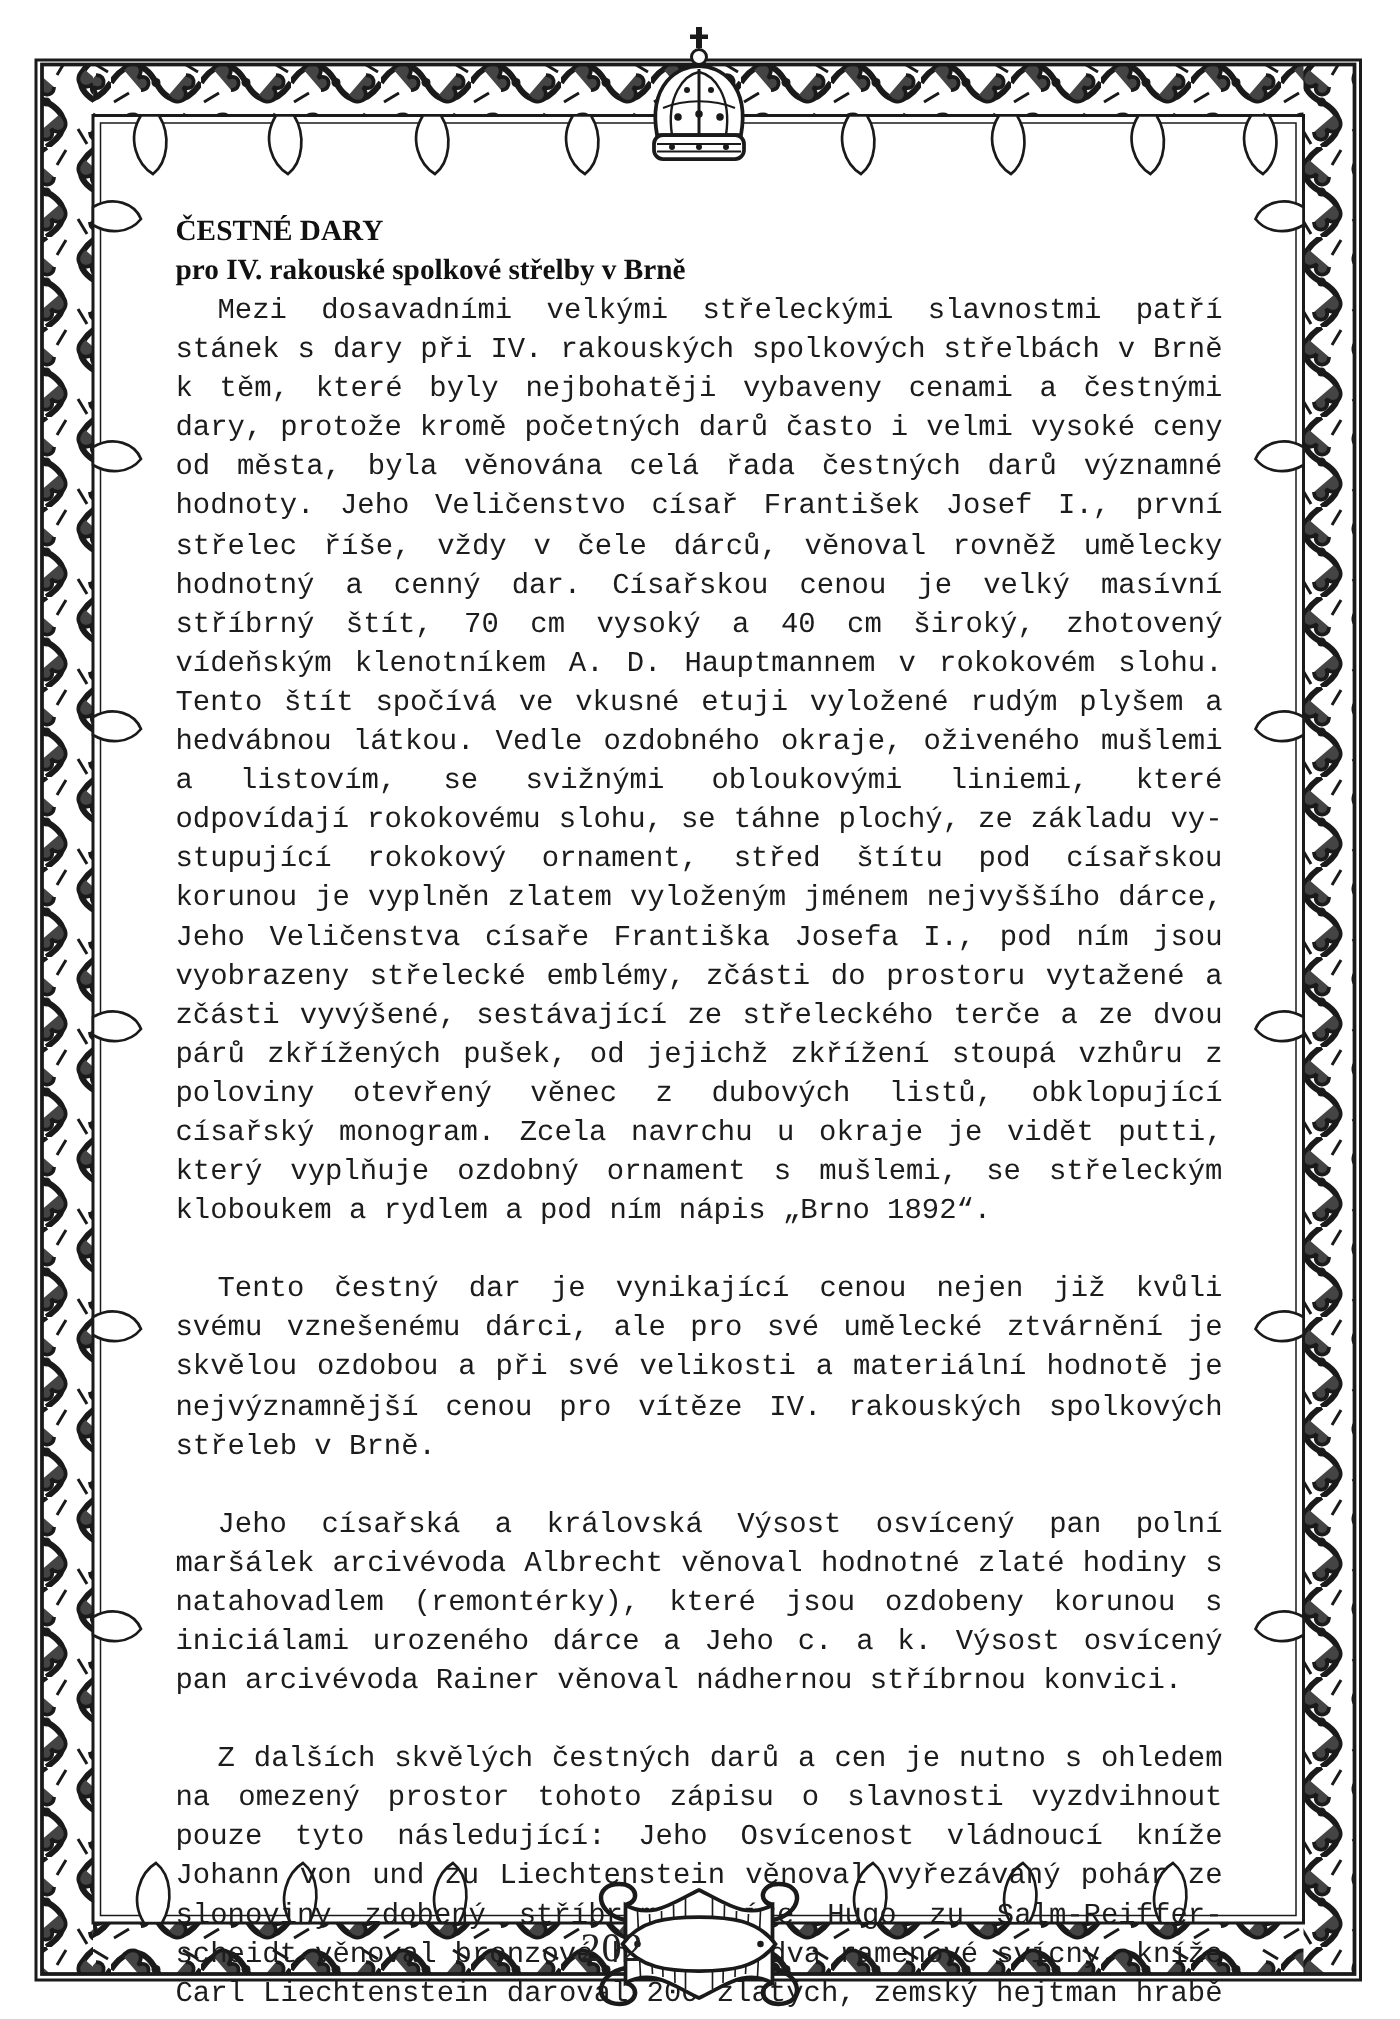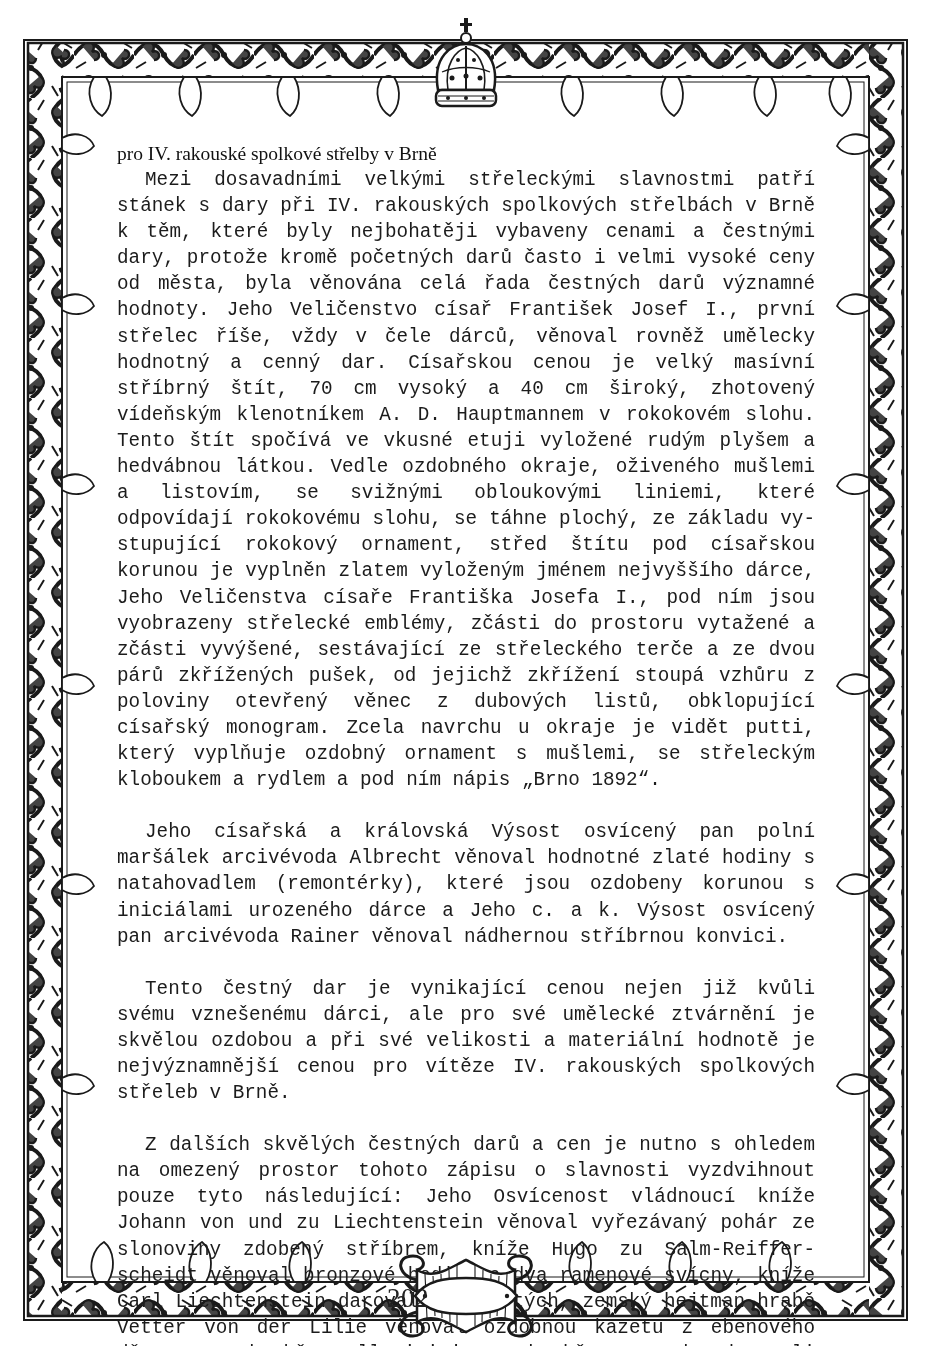--- a/index.html
+++ b/index.html
@@ -15,21 +15,21 @@
 
   .cartouche { position: absolute; left: 387px; top: 1250px; width: 158px; height: 92px; }
   .cartouche svg { position: absolute; left: 0; top: 0; width: 100%; height: 100%; }
   .page-number { position: absolute; left: 0; right: 0; top: 33px; text-align: left;
                  font-size: 27px; color: #222; letter-spacing: 0.5px; }
 
   
   .content { position: absolute; left: 117px; top: 141px; width: 698px; }
   .title { font-family: "Liberation Serif", serif; font-weight: bold; font-size: 19.5px;
            line-height: 27px; margin: 0; color: #111; }
-  .subtitle { font-family: "Liberation Serif", serif; font-weight: normal; font-size: 19.5px;
+  .subtitle { font-family: "Liberation Serif", serif; font-weight: bold; font-size: 19.5px;
               line-height: 26px; margin: 0; color: #111; }
   .para { font-size: 19.3px; line-height: 26.1px; text-align: justify; margin: 0;
           text-indent: 28px; hyphens: manual; font-family: Liberation Mono, monospace; }
   .para + .para { margin-top: 26px; }
   .first { margin-top: 0; }
 </style>
 </head>
 <body>
 
 <div class="frame">
@@ -123,24 +123,25 @@
     <path d="M10 80 L66 80 M10 85 L66 85" stroke="#1a1a1a" stroke-width="1.2"></path>
     <g fill="#1a1a1a">
         <circle cx="20" cy="82" r="2"></circle>
         <circle cx="38" cy="82" r="2"></circle>
         <circle cx="56" cy="82" r="2"></circle>
       </g>
   </svg>
 </div>
 
 <div class="content">
+  <h1 class="title">ČESTNÉ DARY</h1>
   <h2 class="subtitle">pro IV. rakouské spolkové střelby v Brně</h2>
   <p class="para first">Mezi dosavadními velkými střeleckými slavnostmi patří stánek s dary při IV. rakouských spolkových střelbách v Brně k těm, které byly nejbohatěji vy­baveny cenami a čestnými dary, protože kromě početných darů často i velmi vysoké ceny od města, byla věnována celá řada čestných darů významné hodnoty. Jeho Veličenstvo císař František Josef I., první střelec říše, vždy v čele dárců, věnoval rovněž umělecky hodnotný a cenný dar. Císařskou ce­nou je velký masívní stříbrný štít, 70 cm vysoký a 40 cm široký, zhotovený vídeňským klenotníkem A. D. Hauptmannem v rokokovém slohu. Tento štít spočívá ve vkusné etuji vyložené rudým plyšem a hedvábnou látkou. Vedle ozdobného okraje, oživeného mušlemi a listovím, se svižnými obloukovými liniemi, které odpovídají rokokovému slohu, se táhne plochý, ze základu vy­stupující rokokový ornament, střed štítu pod císařskou korunou je vyplněn zlatem vyloženým jménem nejvyššího dárce, Jeho Veličenstva císaře Františ­ka Josefa I., pod ním jsou vyobrazeny střelecké emblémy, zčásti do prostoru vytažené a zčásti vyvýšené, sestávající ze střeleckého terče a ze dvou párů zkřížených pušek, od jejichž zkřížení stoupá vzhůru z poloviny otevřený vě­nec z dubových listů, obklopující císařský monogram. Zcela navrchu u okraje je vidět putti, který vyplňuje ozdobný ornament s mušlemi, se střeleckým kloboukem a rydlem a pod ním nápis „Brno 1892“.</p>
+  <p class="para">Tento čestný dar je vynikající cenou nejen již kvůli svému vznešenému dárci, ale pro své umělecké ztvárnění je skvělou ozdobou a při své velikos­ti a materiální hodnotě je nejvýznamnější cenou pro vítěze IV. rakouských spolkových střeleb v Brně.</p>
   <p class="para">Jeho císařská a královská Výsost osvícený pan polní maršálek arcivévoda Albrecht věnoval hodnotné zlaté hodiny s natahovadlem (remontérky), které jsou ozdobeny korunou s iniciálami urozeného dárce a Jeho c. a k. Výsost osvícený pan arcivévoda Rainer věnoval nádhernou stříbrnou konvici.</p>
-  <p class="para">Tento čestný dar je vynikající cenou nejen již kvůli svému vznešenému dárci, ale pro své umělecké ztvárnění je skvělou ozdobou a při své velikos­ti a materiální hodnotě je nejvýznamnější cenou pro vítěze IV. rakouských spolkových střeleb v Brně.</p>
   <p class="para">Z dalších skvělých čestných darů a cen je nutno s ohledem na omezený prostor tohoto zápisu o slavnosti vyzdvihnout pouze tyto následující: Jeho Osvícenost vládnoucí kníže Johann von und zu Liechtenstein věnoval vyře­závaný pohár ze slonoviny zdobený stříbrem, kníže Hugo zu Salm-Reiffer­scheidt věnoval bronzové hodiny a dva ramenové svícny, kníže Carl Liech­tenstein daroval 200 zlatých, zemský hejtman hrabě Vetter von der Lilie věnoval ozdobnou kazetu z ebenového dřeva, markrabě Pallavicini a hrabě Harrach darovali nádherný stříbrný pohár, země Morava poskytla 500 zla­tých, zemské hlavní město Brno pak 600 zlatých, První moravská spořitelna v Brně poskytla 500 zlatých, Rakouský střelecký spolek daroval 50 dukátů</p>
 </div>
 
 <div class="cartouche">
   <svg viewBox="0 0 158 92">
 
     <path d="M30 30 C10 26, 8 6, 26 6 C38 6, 40 18, 30 20" fill="none" stroke="#1a1a1a" stroke-width="3"></path>
     <path d="M128 30 C148 26, 150 6, 132 6 C120 6, 118 18, 128 20" fill="none" stroke="#1a1a1a" stroke-width="3"></path>
     <path d="M30 62 C10 66, 8 86, 26 86 C38 86, 40 74, 30 72" fill="none" stroke="#1a1a1a" stroke-width="3"></path>
     <path d="M128 62 C148 66, 150 86, 132 86 C120 86, 118 74, 128 72" fill="none" stroke="#1a1a1a" stroke-width="3"></path>

